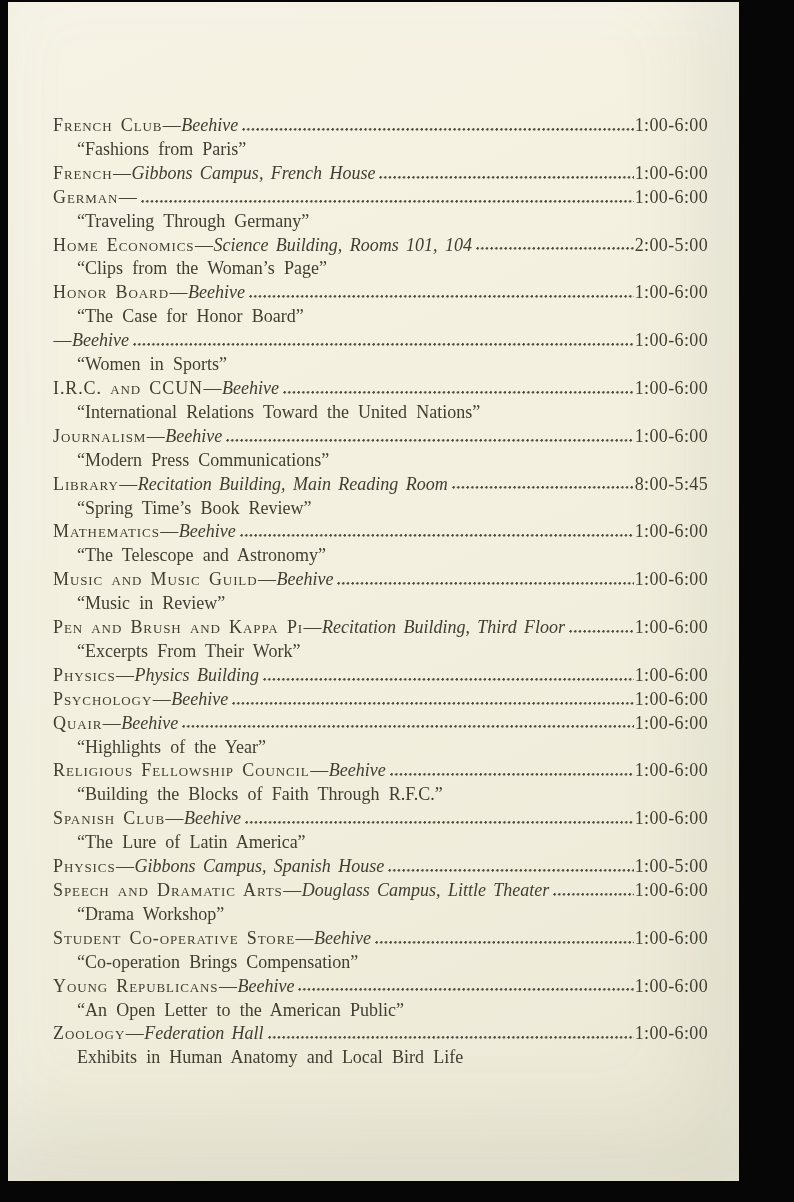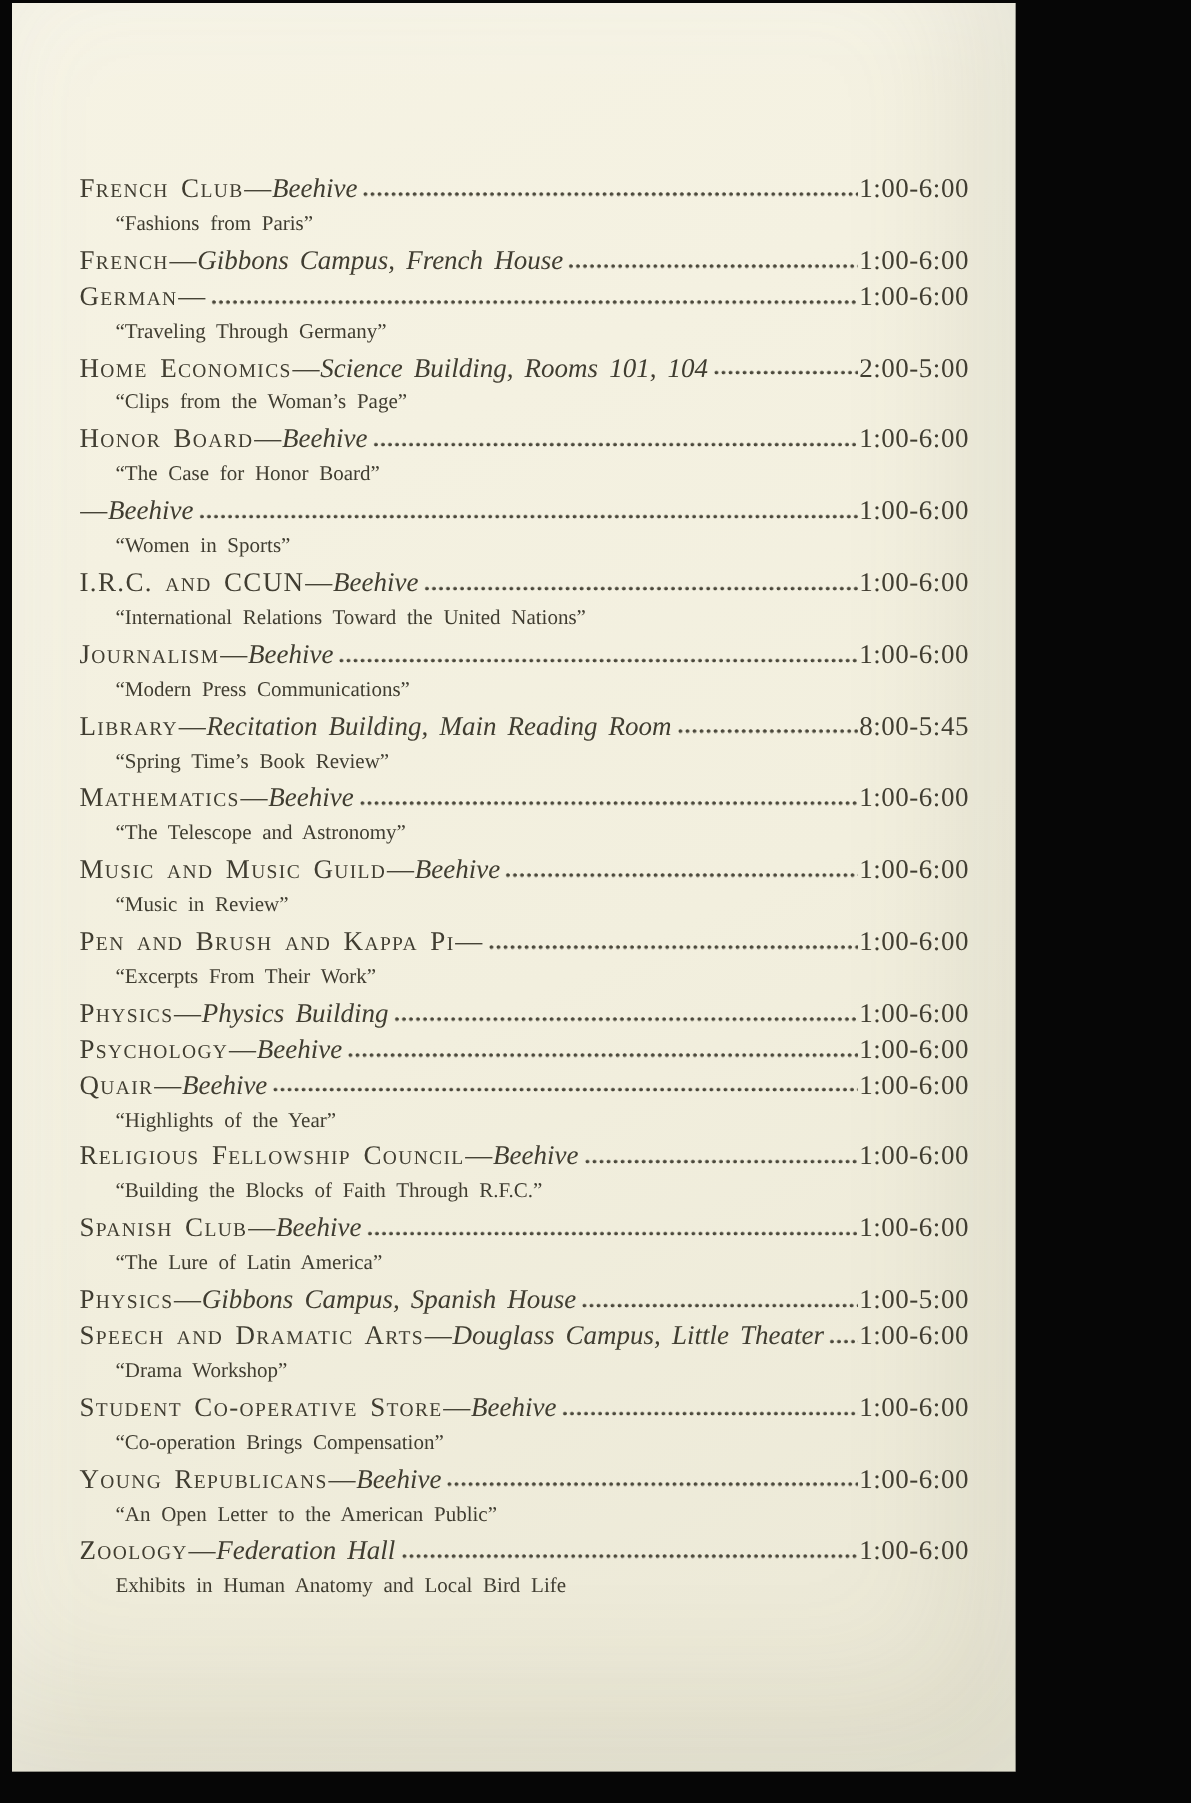--- a/index.html
+++ b/index.html
@@ -10,21 +10,21 @@
   }
   .scan {
     position: relative;
     width: 794px; height: 1202px;
     background: #060606;
     font-family: "Liberation Serif", "DejaVu Serif", serif;
   }
   .paper {
     position: absolute;
     left: 8px; top: 2px;
-    width: 669px; height: 1179px;
+    width: 731px; height: 1179px;
     background: linear-gradient(155deg, #f6f3e4 0%, #f2efde 55%, #ebe8d6 100%);
     box-shadow: inset -30px -45px 90px rgba(110,104,82,0.12),
                 inset 10px 10px 60px rgba(255,255,252,0.35);
   }
   .content {
     position: absolute;
     left: 45px; top: 112px; right: 31px;
     color: #403d31;
   }
   .entry { margin: 0; }
@@ -52,21 +52,21 @@
     background-repeat: repeat-x;
     background-position: left bottom;
   }
   .time {
     letter-spacing: 0.02em;
     word-spacing: 0.16em;
   }
   .sub {
     padding-left: 24px;
     line-height: 23.9px;
-    font-size: 14px;
+    font-size: 18px;
     word-spacing: 0.26em;
     white-space: nowrap;
   }
 </style>
 </head>
 <body>
 
 <div class="scan">
   <div class="paper">
     <div class="content" id="list">
@@ -187,20 +187,21 @@
             <span class="leader"></span>
             <span class="time">1:00-6:00</span>
           </div>
           <div class="sub">“Music in Review”</div>
         </div>
 
         <div class="entry">
           <div class="head-row">
             <span class="club">Pen and Brush and Kappa Pi</span>
             <span class="dash">—</span>
+            <span class="loc">Recitation Building, Third Floor</span>
             <span class="leader"></span>
             <span class="time">1:00-6:00</span>
           </div>
           <div class="sub">“Excerpts From Their Work”</div>
         </div>
 
         <div class="entry">
           <div class="head-row">
             <span class="club">Physics</span>
             <span class="dash">—</span>

